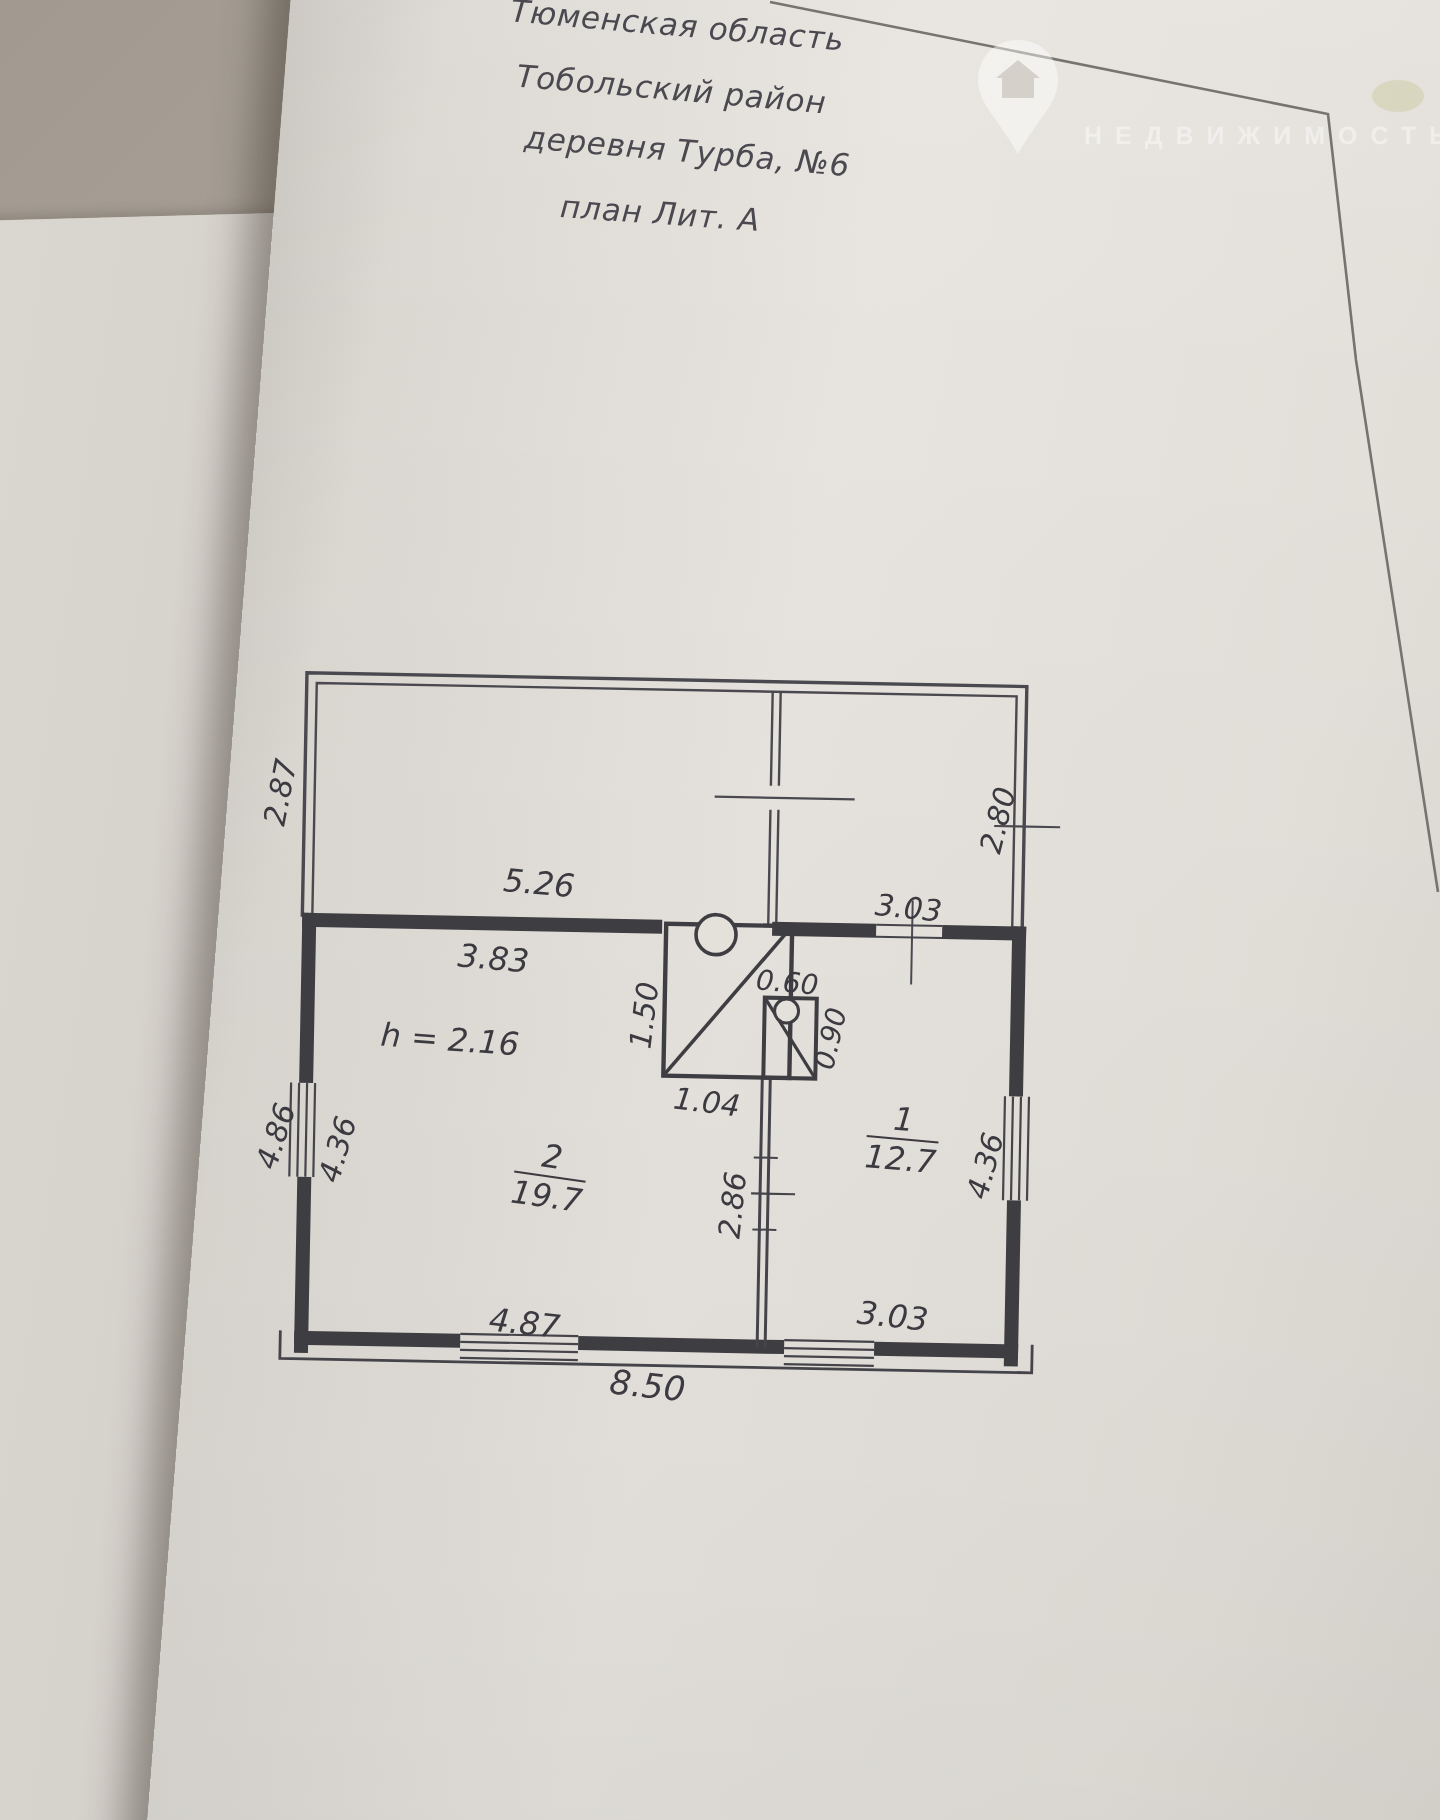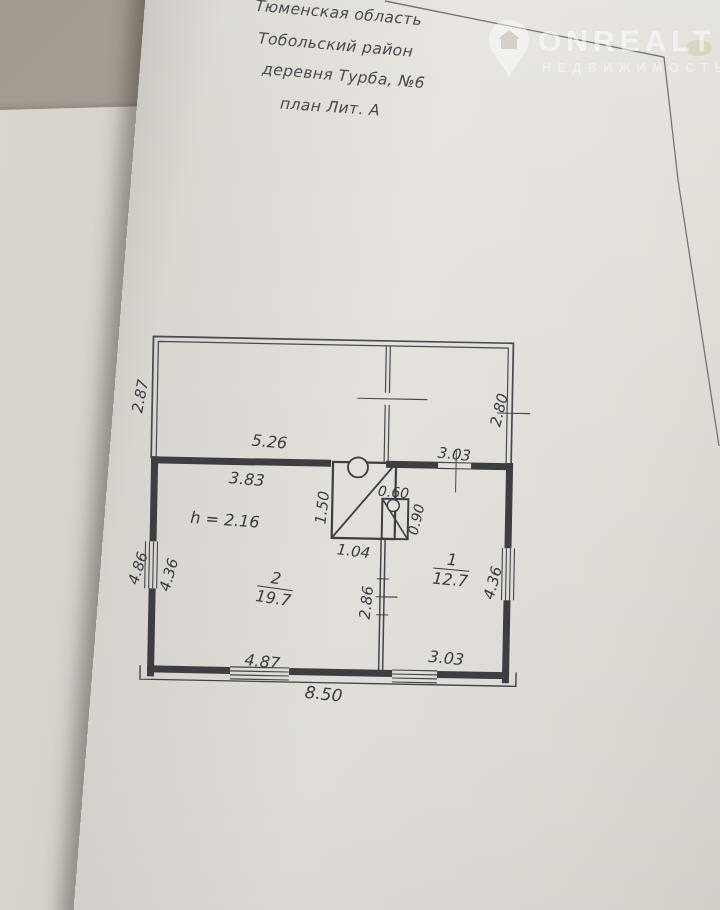--- a/index.html
+++ b/index.html
@@ -63,21 +63,20 @@
     <div class="hline" style="left:280px;top:98px;transform:rotate(4deg);">план Лит. А</div>
   </div>
 
   <div class="watermark">
     <svg width="46" height="62" viewBox="0 0 46 62" style="position:absolute;left:0;top:2px;">
       <g opacity="0.9">
         <path d="M23 2 C11 2 3 11 3 22 C3 34 13 41 23 59 C33 41 43 34 43 22 C43 11 35 2 23 2 Z" fill="rgba(255,255,255,0.5)"></path>
         <path d="M23 12 L34 21 L31 21 L31 31 L15 31 L15 21 L12 21 Z M19 31 L19 25 L23 25 L23 31 Z" fill="#d3cfc8"></path>
       </g>
     </svg>
-    <div class="wm-brand">ONREALT</div>
     <div class="wm-tagline">НЕДВИЖИМОСТЬ</div>
   </div>
 
   <div class="plan">
     <svg width="400" height="380" viewBox="0 0 400 380">
 
       <g fill="none" stroke="#4a494f">
         <path d="M10,132 V10 H370 V132" stroke-width="1.7"></path>
         <path d="M15,132 V15 H365 V132" stroke-width="1.2"></path>
         <path d="M243,15 V62 M243,74 V132 M247,15 V62 M247,74 V132" stroke-width="1.2"></path>

